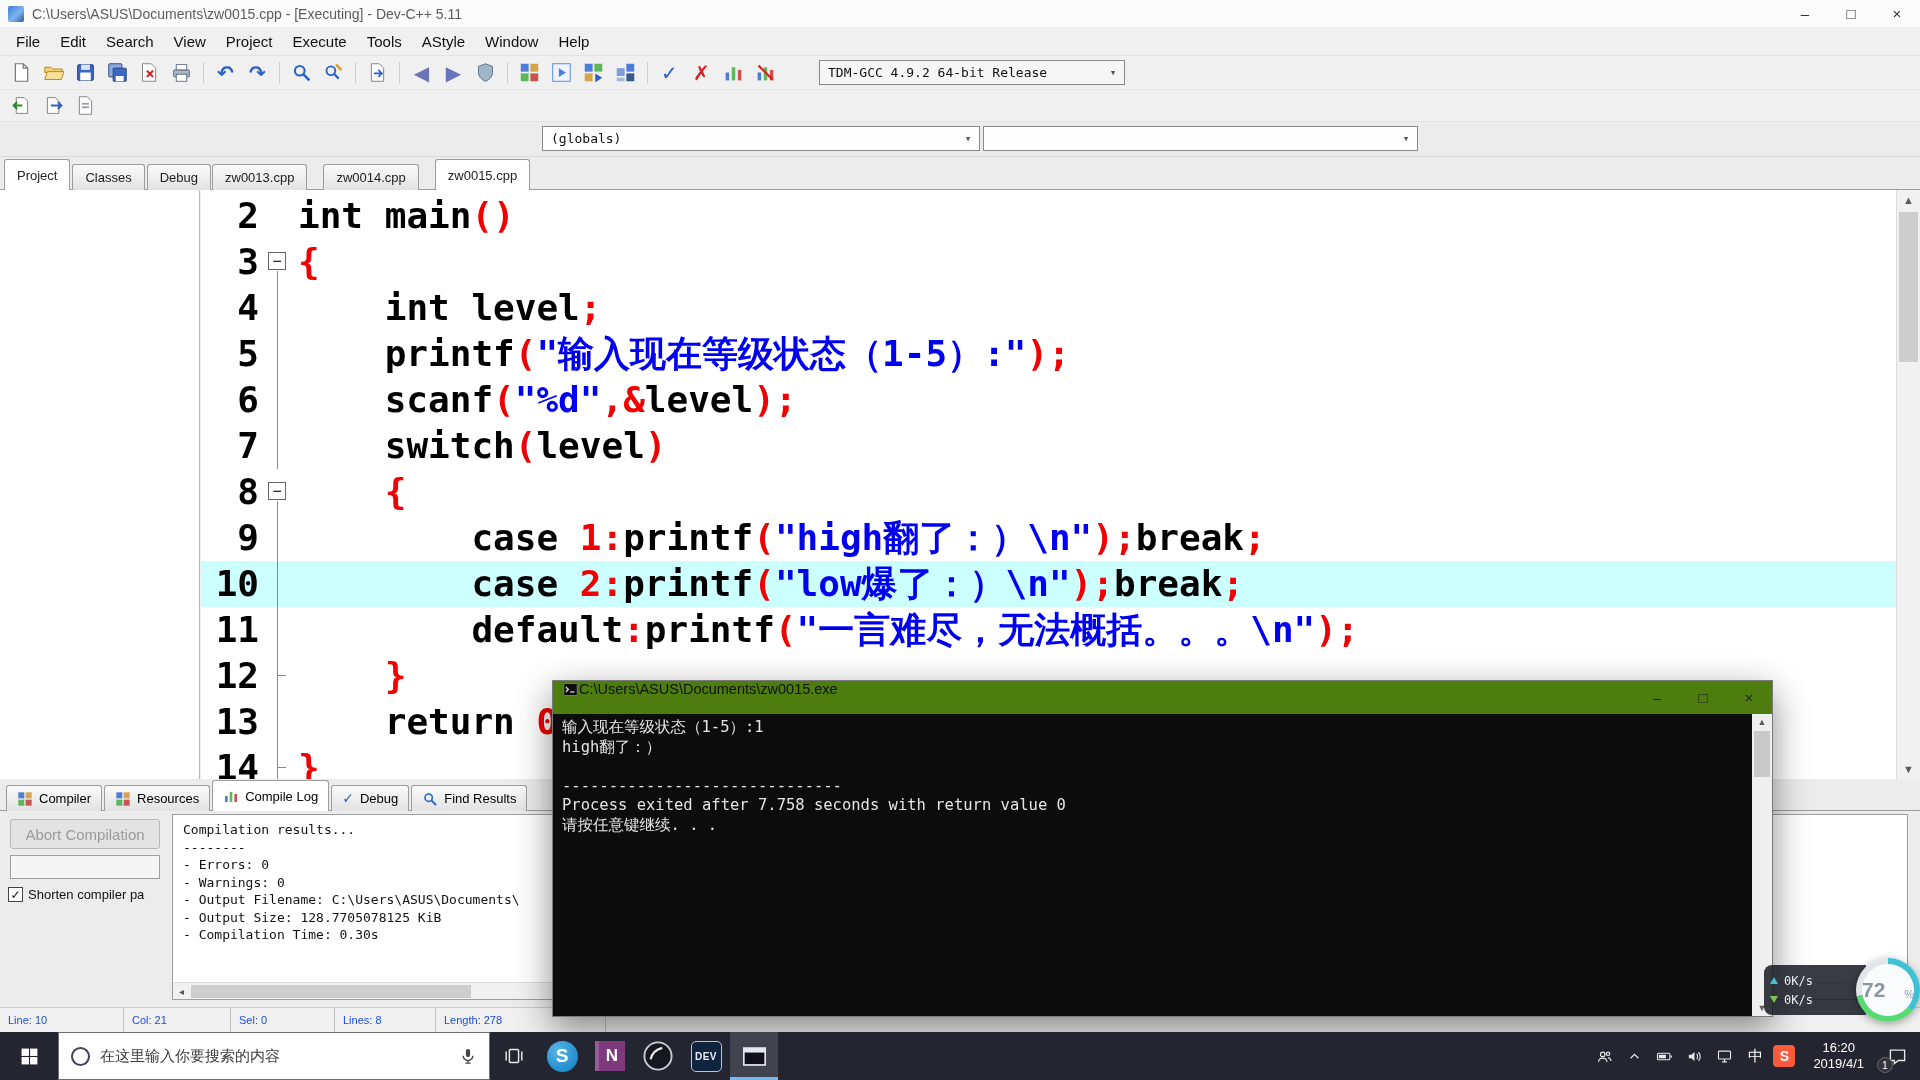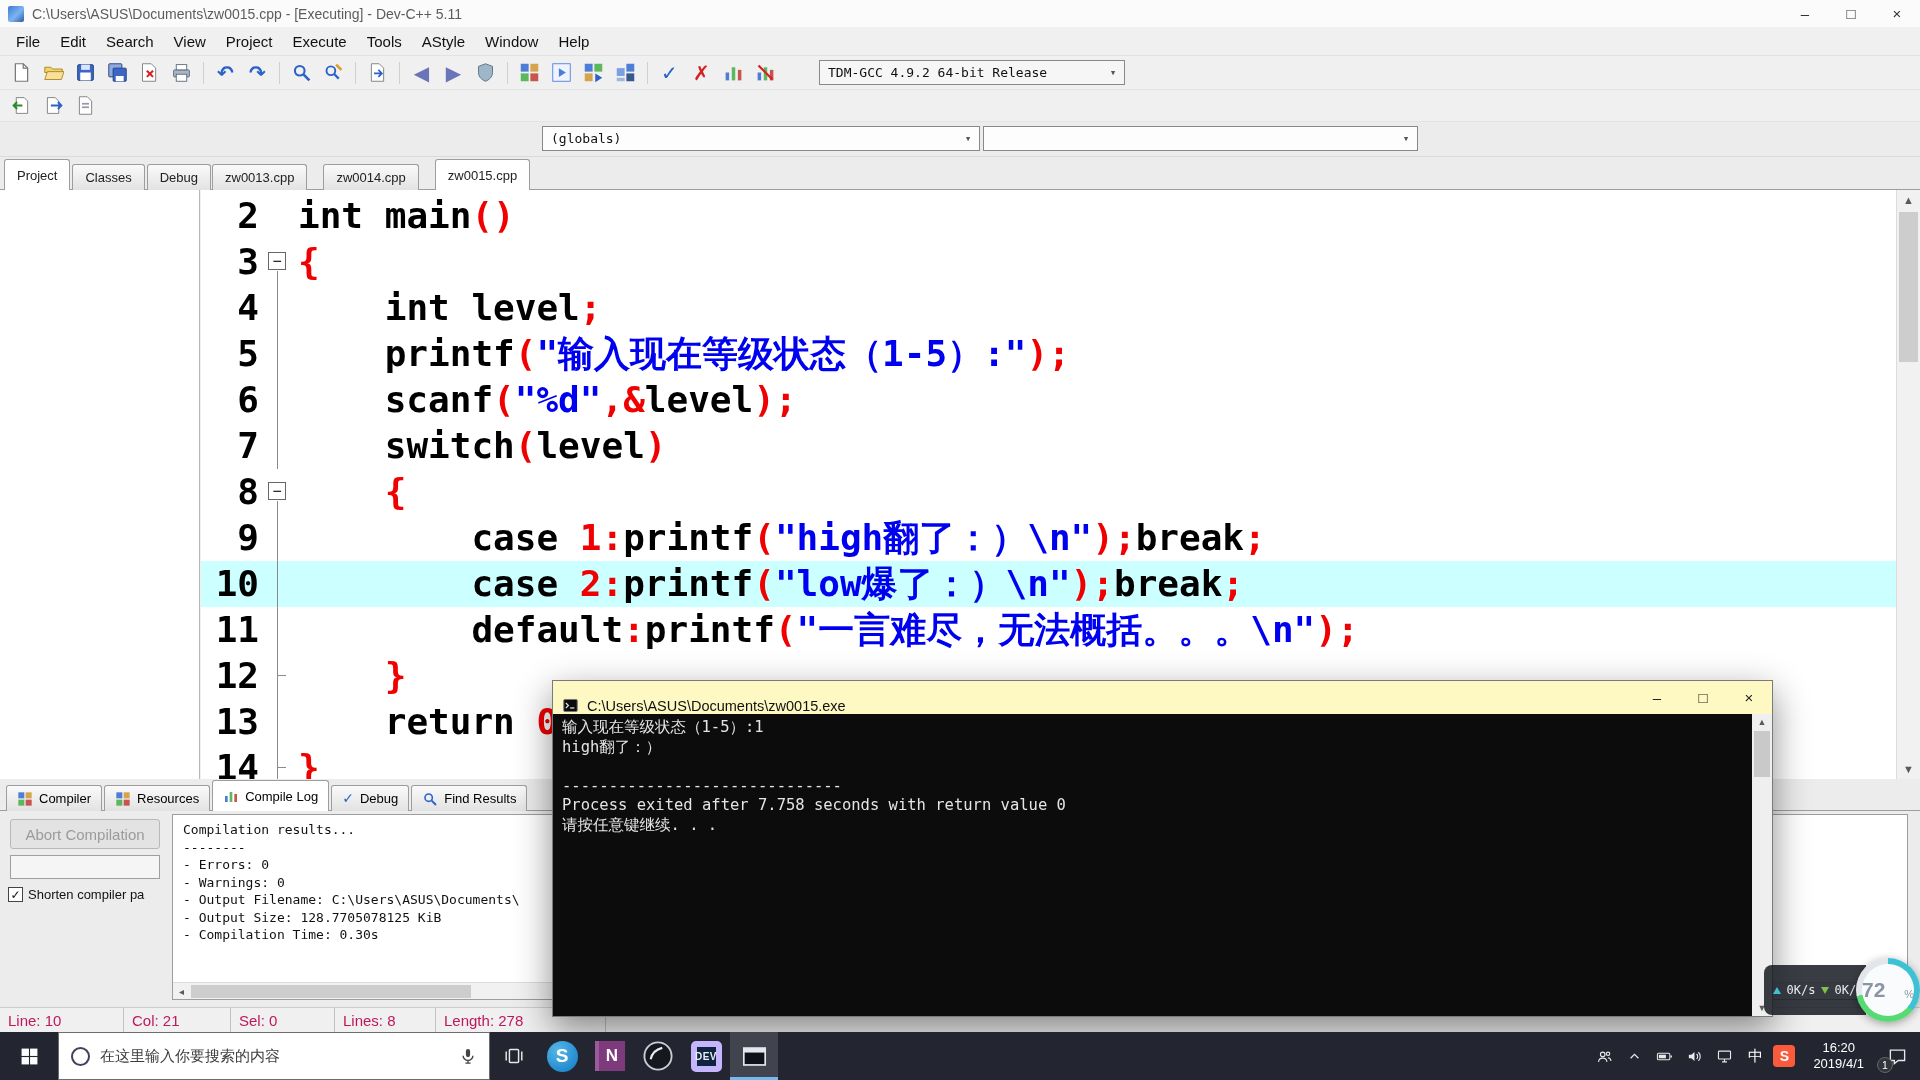--- a/index.html
+++ b/index.html
@@ -73,26 +73,26 @@
 .chk .box{width:15px;height:15px;border:1px solid #444;background:#fff;font-size:12px;line-height:14px;text-align:center;color:#111}
 .logarea{position:absolute;left:172px;top:3px;width:1736px;height:186px;background:#fff;border:1px solid #9d9d9d}
 .logtext{padding:6px 10px;font:13px/17.5px "DejaVu Sans Mono",monospace;color:#111;white-space:pre}
 .hscroll{position:absolute;left:0;bottom:0;width:100%;height:17px;background:#f1f1f1;border-top:1px solid #dcdcd c}
 .hscroll{border-top:1px solid #dcdcdc}
 .hscroll .sarr{position:absolute;width:17px;line-height:17px;font-size:10px;top:0}
 .hscroll .sarr.r{right:0}
 .hthumb{position:absolute;left:18px;top:2px;width:280px;height:13px;background:#cdcdcd}
 
 .statusbar{position:absolute;left:0;top:1007px;width:100%;height:25px;background:#f0f0f0;border-top:1px solid #cdcdcd;display:flex}
-.sseg{border-right:1px solid #c2c2c2;padding:0 8px;display:flex;align-items:center;font-size:15px;color:#be185d}
+.sseg{border-right:1px solid #c2c2c2;padding:0 8px;display:flex;align-items:center;font-size:11px;color:#1d4ed8}
 .s0{width:124px}.s1{width:107px}.s2{width:104px}.s3{width:101px}.s4{width:170px}
 .sseg.fill{flex:1;border-right:none}
 
 .console{position:absolute;left:552px;top:680px;width:1221px;height:337px;z-index:50;border:1px solid #7a7a7a;box-shadow:0 12px 34px rgba(0,0,0,.45);background:#0c0c0c}
-.ctitle{height:33px;background:#fef9c3;display:flex;align-items:flex-end;padding-left:9px;gap:8px}
+.ctitle{height:33px;background:#4d7c0f;display:flex;align-items:flex-start;padding-left:9px;}
 .cicon svg{width:17px;height:17px;display:block}
 .cttl{font-size:14.5px;color:#111;flex:1;white-space:nowrap;overflow:hidden}
 .cbtns{display:flex;height:100%}
 .cbtn{width:46px;display:flex;align-items:center;justify-content:center;font-size:15px;color:#222}
 .cbody{position:absolute;left:0;top:33px;right:0;bottom:0;background:#0c0c0c}
 .cout{position:absolute;left:0;top:0;right:20px;bottom:0;padding:4px 0 0 9px;font:15.5px/19.5px "DejaVu Sans Mono",monospace;color:#e4e4e4;white-space:pre;overflow:hidden}
 .cscroll{position:absolute;right:0;top:0;bottom:0;width:20px;background:#efefef}
 .cscroll .sarr{position:absolute;left:0;width:100%;font-size:9px;line-height:16px}
 .cscroll .cup{top:0}
 .cscroll .cdn{bottom:0}
@@ -107,34 +107,34 @@
 .smic svg{width:18px;height:22px;display:block}
 .tvbtn{width:48px;display:flex;align-items:center;justify-content:center}
 .tvbtn svg{width:22px;height:22px}
 .apps{display:flex}
 .appbtn{width:48px;display:flex;align-items:center;justify-content:center}
 .appbtn.active{background:#41434f;box-shadow:inset 0 -3px 0 #76b9ed}
 .ai{display:flex;align-items:center;justify-content:center}
 .ai.skype{width:31px;height:31px;border-radius:50%;background:radial-gradient(circle at 35% 30%,#55b6e8,#0f7ac4);color:#fff;font-weight:bold;font-size:19px}
 .ai.onenote{width:30px;height:30px;background:#7d3a7d;border-left:4px solid #9b5a9b;color:#fff;font-weight:bold;font-size:17px}
 .ai.game-bar svg{width:32px;height:32px}
-.ai.dev-cpp{width:31px;height:31px;border-radius:5px;background:#10243f;border:6px solid #c4b5fd;color:#e8eef6;font-weight:bold;font-size:10px;letter-spacing:.5px}
+.ai.dev-cpp{width:31px;height:31px;border-radius:5px;background:#10243f;border:1px solid #c4b5fd;color:#e8eef6;font-weight:bold;font-size:10px;letter-spacing:.5px}
 .ai.console-app svg{width:27px;height:27px}
 .spacer{flex:1}
 .tray{display:flex;align-items:center;gap:13px;padding:0 8px}
 .trayicn svg{width:17px;height:17px;display:block}
 .ime{display:flex;align-items:center;justify-content:center;width:28px;color:#fff;font-size:15px}
 .sogou{width:22px;height:22px;align-self:center;background:#fb5a3c;border-radius:4px;color:#fff;font-weight:bold;font-size:14px;display:flex;align-items:center;justify-content:center;margin:0 8px 0 4px}
 .clock{display:flex;flex-direction:column;align-items:center;justify-content:center;color:#fff;font-size:13px;line-height:16px;padding:0 10px}
 .notif{width:46px;display:flex;align-items:center;justify-content:center;position:relative}
 .notif svg{width:19px;height:19px}
 .badge{position:absolute;left:3px;bottom:7px;min-width:16px;height:16px;border-radius:8px;background:#33343c;border:1px solid #666;color:#fff;font-size:10.5px;display:flex;align-items:center;justify-content:center;padding:0 3px}
 
 .netwidget{position:absolute;left:1764px;top:958px;width:156px;height:64px;z-index:60}
-.pill{position:absolute;left:0;top:7px;width:102px;height:50px;background:rgba(24,26,34,.85);border-radius:8px 0 0 8px;display:flex;flex-direction:row;justify-content:center;gap:5px;padding-left:6px}
+.pill{position:absolute;left:0;top:7px;width:102px;height:50px;background:rgba(24,26,34,.85);border-radius:8px 0 0 8px;display:flex;flex-direction:column;justify-content:center;gap:5px;padding-left:6px}
 .nrow{display:flex;align-items:center;gap:6px;color:#e6ecf2;font:12px "DejaVu Sans Mono",monospace}
 .arr{width:0;height:0;border-left:4px solid transparent;border-right:4px solid transparent}
 .arr.up{border-bottom:7px solid #3fc1d4}
 .arr.dn{border-top:7px solid #7ec14b}
 .ring{position:absolute;right:0;top:0;width:64px;height:64px;border-radius:50%;display:flex;align-items:center;justify-content:center;box-shadow:0 2px 8px rgba(0,0,0,.35);background:#e2e5e9}
 .ring .inner{width:52px;height:52px;border-radius:50%;background:#fafbfc;display:flex;align-items:center;justify-content:space-between}
 .pct{font-size:21px;color:#8a95a3;font-weight:bold}
 .pcts{font-size:11px;color:#8a95a3;margin-top:7px}
 </style>
 </head>

